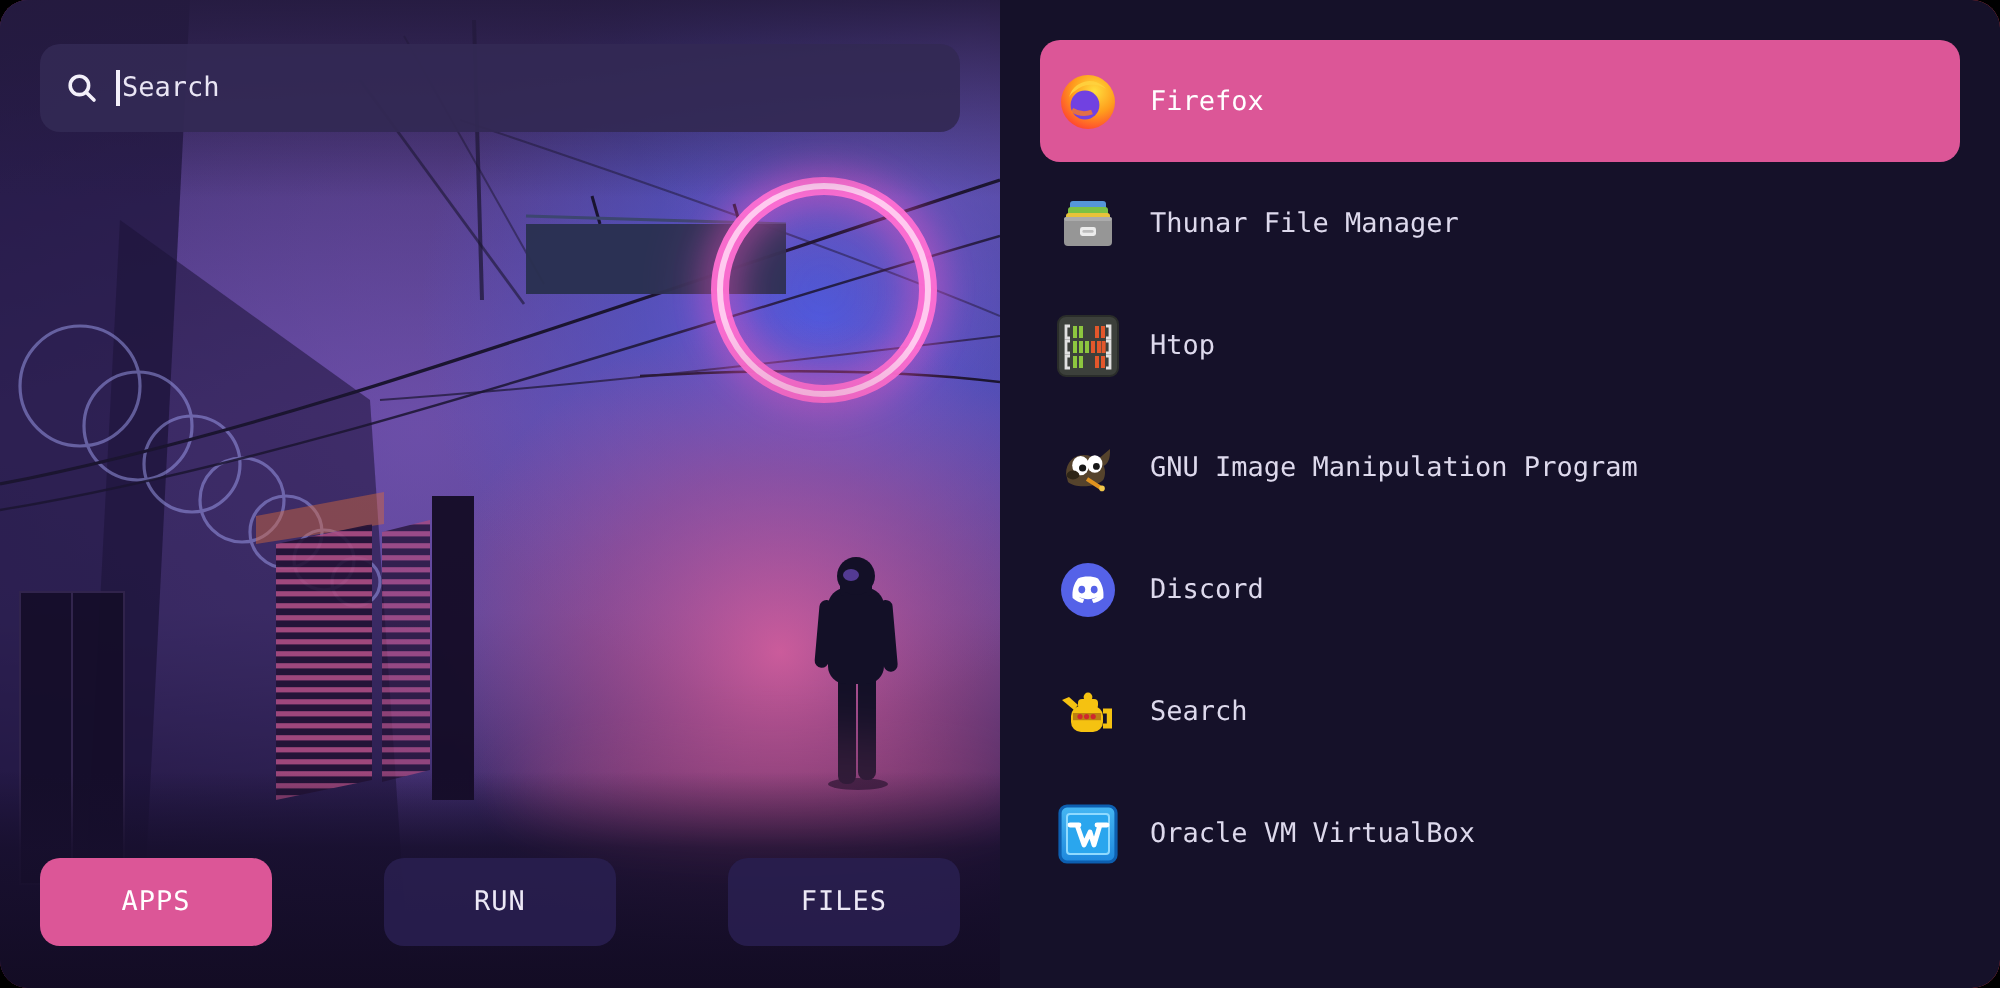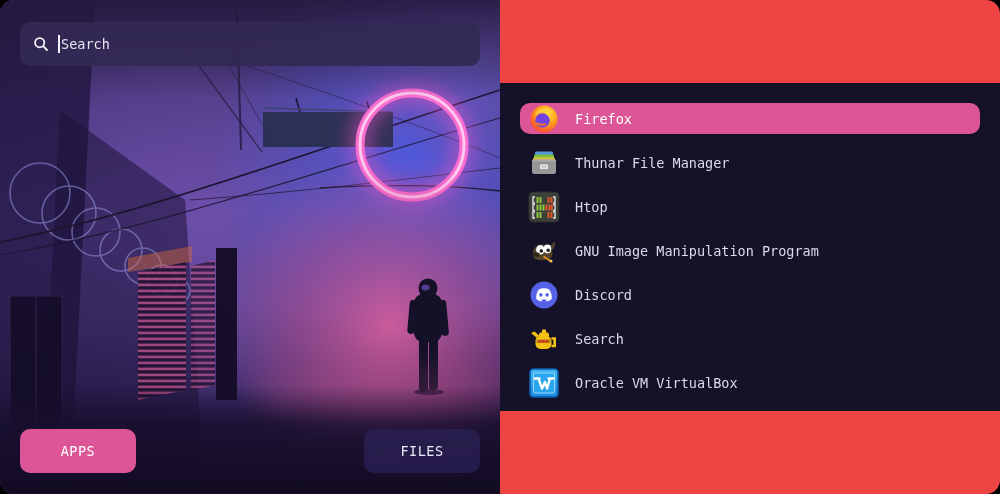--- a/index.html
+++ b/index.html
@@ -1,19 +1,19 @@
 <!DOCTYPE html>
 <html style="--accent: #dc5697; --panel-bg: #151129;"><head>
 <meta charset="utf-8">
 <style>
   * { margin:0; padding:0; box-sizing:border-box; }
   html,body { width:1000px; height:494px; background:#000; font-family:"DejaVu Sans Mono", monospace; }
   .window {
     width:1000px; height:494px; border-radius:14px; overflow:hidden;
-    display:flex; position:relative; background:#ef4444;align-items:center;
+    display:flex; position:relative; background:#ef4444;
   }
   
   .left-pane { position:relative; width:500px; height:494px; overflow:hidden; flex:0 0 500px; }
   .scene { position:absolute; inset:0; width:100%; height:100%; display:block; }
   .search-bar {
     position:absolute; top:22px; left:20px; right:20px; height:44px; z-index:3;
     background:rgba(51,41,84,0.93); border-radius:10px;
     display:flex; align-items:center; padding:0 13px; cursor:text;
   }
   .search-bar .mag { flex:0 0 auto; margin-right:9px; }
@@ -32,21 +32,21 @@
     background:rgba(41,31,80,0.88); color:#ece8f6;
     font:13.5px "DejaVu Sans Mono", monospace; letter-spacing:0.5px;
   }
   .tab.active { background:var(--accent,#dc5697); color:#ffffff; }
   
   .right-pane {
     width:500px; flex:0 0 500px; background:var(--panel-bg,#151129);
     padding:20px 20px 0 20px;
   }
   .app-row {
-    height:31px; margin-bottom:13px; border-radius:10px;
+    height:61px; border-radius:10px;
     display:flex; align-items:center; gap:15px; padding-left:8px; cursor:pointer;
   }
   .app-row.selected { background:var(--accent,#dc5697); }
   .app-row .app-icon { width:32px; height:32px; flex:0 0 32px; display:block; }
   .app-icon svg { width:32px; height:32px; display:block; }
   .app-label { font-size:13.5px; color:#ddd9ec; white-space:nowrap; }
   .app-row.selected .app-label { color:#ffffff; }
 </style>
 </head>
 <body>
@@ -174,20 +174,21 @@
       <svg class="mag" width="16" height="16" viewBox="0 0 16 16">
         <circle cx="6.7" cy="6.7" r="4.6" fill="none" stroke="#f3f0fa" stroke-width="1.8"></circle>
         <line x1="10.2" y1="10.2" x2="14" y2="14" stroke="#f3f0fa" stroke-width="1.8" stroke-linecap="round"></line>
       </svg>
       <span class="caret"></span>
       <input class="search-input" type="text" placeholder="Search" style="">
     </div>
 
     <div class="tabs">
       <button class="tab active">APPS</button>
+      <button class="tab">RUN</button>
       <button class="tab">FILES</button>
     </div>
   </div>
 
   <div class="right-pane">
 
     <div class="app-row selected">
       <span class="app-icon">
         <svg viewBox="0 0 32 32">
           <defs>

